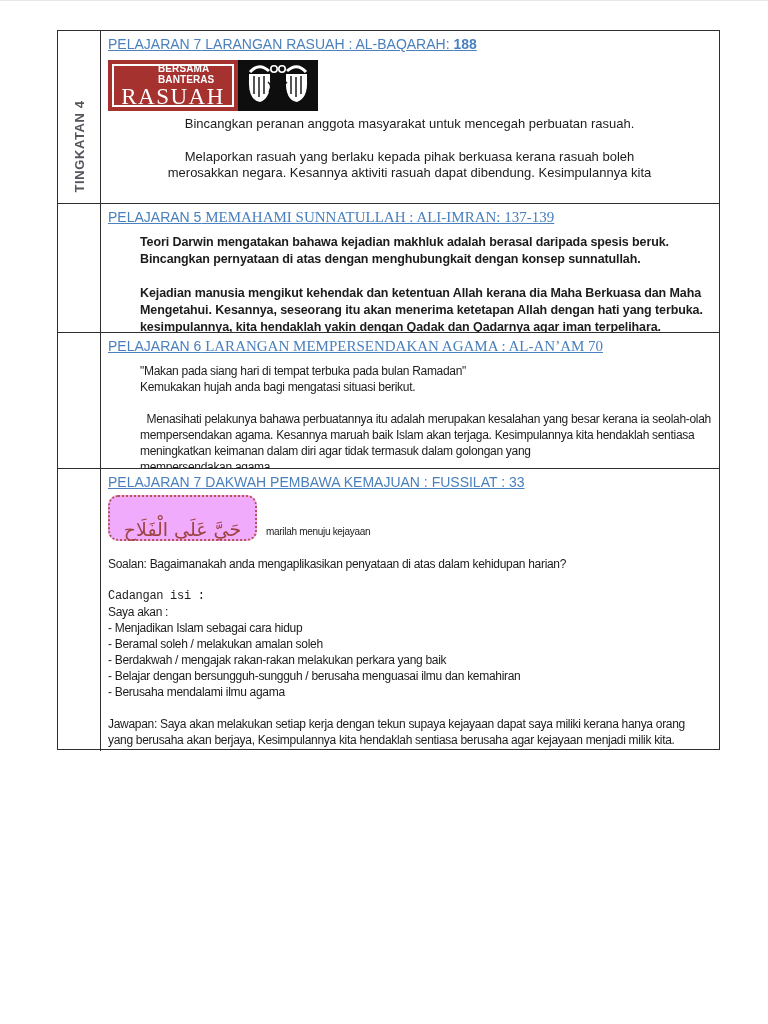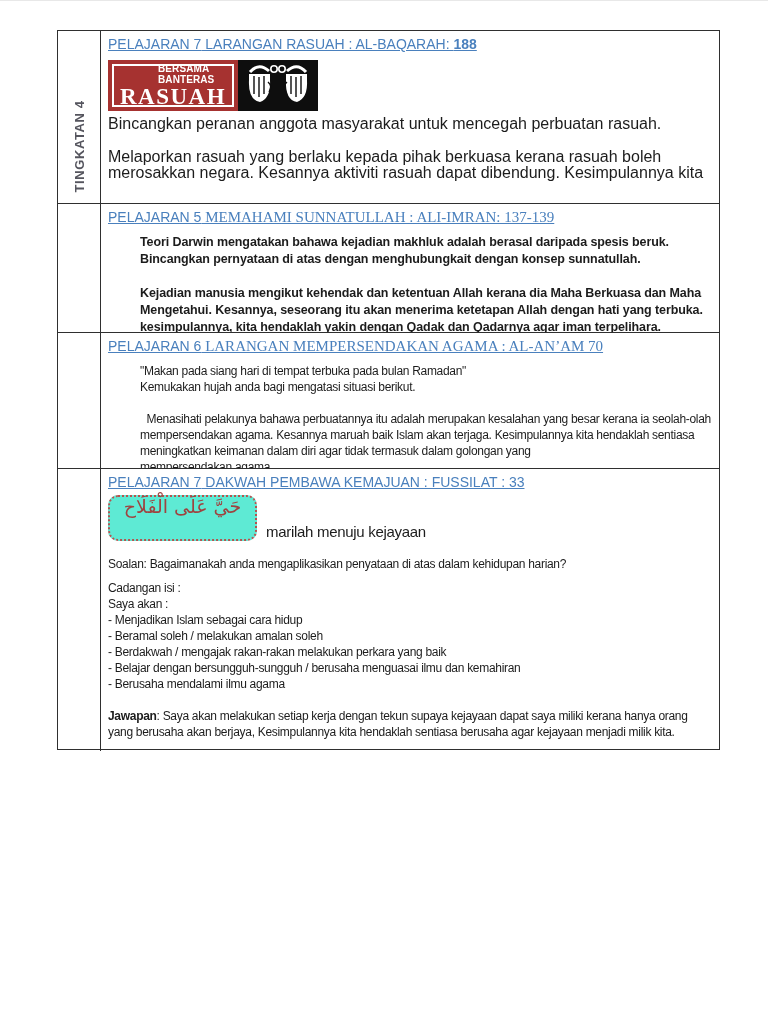--- a/index.html
+++ b/index.html
@@ -50,64 +50,64 @@
     color:#4a80bd;
     text-decoration:underline;
     white-space:nowrap;
     margin-top:1px;
     line-height:17px;
   }
   .section-title .serif { font-family:Liberation Serif, serif; font-size:15px; }
   .section-title .title-num { font-weight:bold;text-align:right; }
 
   .text-line { white-space:nowrap; }
-  .s1-text { font-size:16px; line-height:16.5px; }
+  .s1-text { font-size:13px; line-height:16.5px;text-align:center; }
   .s2-text { font-size:12.5px; line-height:17px; font-weight:bold; letter-spacing:-0.1px; }
   .s3-text, .s4-text { font-size:12px; line-height:16px; letter-spacing:-0.3px; }
   .para-gap-s1 { margin-top:16px; }
   .para-gap-s2 { margin-top:17px; }
   .para-gap-s3 { margin-top:16px;text-align:right; }
   .mt-first { margin-top:8px;margin-left:32px; }
 
   
   .badge { display:flex; width:210px; height:51px; margin:7px 0 5px 0; }
   .badge-red { width:130px; background:#a63230; padding:4px; box-sizing:border-box; }
   .badge-red-inner {
     border:2px solid #ffffff; height:100%; box-sizing:border-box;
     display:flex; flex-direction:column; align-items:center; justify-content:center;
     color:#ffffff;
   }
   .badge-top { font-size:10px; font-weight:bold; letter-spacing:0.1px; line-height:11px;padding-left:44px; }
   .badge-main {
     font-family:"Liberation Serif", serif;
-    font-size:23px; font-weight:bold; letter-spacing:1.5px; line-height:23px;
+    font-size:23px; font-weight:normal; letter-spacing:1.5px; line-height:23px;
   }
   .badge-black { width:80px; height:51px; }
   .badge-black svg { display:block; }
 
   
   .arabic-row { display:flex; align-items:flex-end; gap:9px; margin-top:4px; }
   .arabic-box {
     width:149px; height:46px;
     border:2px dotted #b5534f; border-radius:10px;
     box-sizing:border-box;
-    display:flex; align-items:flex-start; justify-content:center;
-    background:#5eead4;
+    display:flex; align-items:flex-end; justify-content:center;
+    background:#f0abfc;
   }
   .arabic-text {
     color:#9e4340; font-size:19px;
     font-family:"DejaVu Sans", sans-serif;
     direction:rtl; line-height:1;
   }
-  .arabic-caption { font-size:15px; letter-spacing:-0.3px; padding-bottom:1px; }
+  .arabic-caption { font-size:10px; letter-spacing:-0.3px; padding-bottom:1px; }
 
   .s4-soalan { margin-top:15px; }
-  .s4-cadangan { margin-top:8px; }
+  .s4-cadangan { margin-top:16px;font-family:Liberation Mono, monospace; }
   .s4-jawapan { margin-top:16px; }
-  .bold { font-weight:bold; }
+  .bold { font-weight:normal; }
 </style>
 </head>
 <body>
 
 <div class="page-top-edge"></div>
 
 <div class="doc-table">
 
   <div class="cell label-cell">
     <div class="row-label-wrap">

